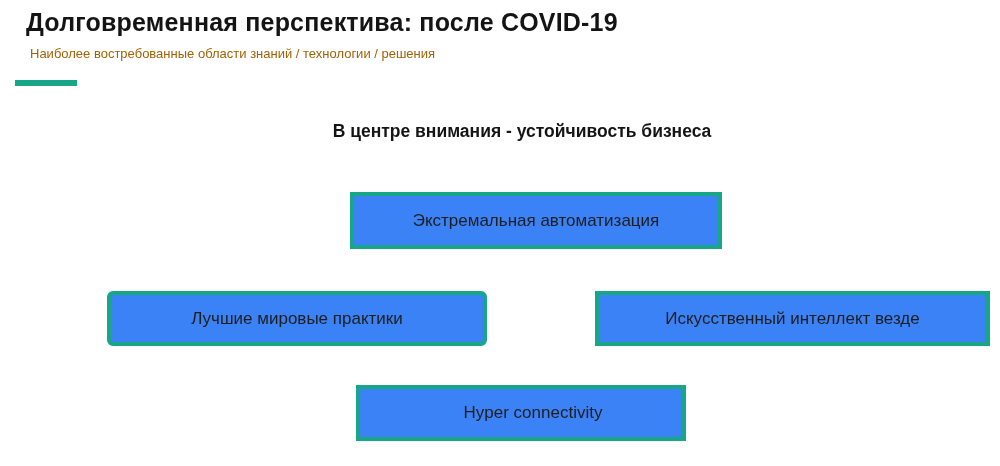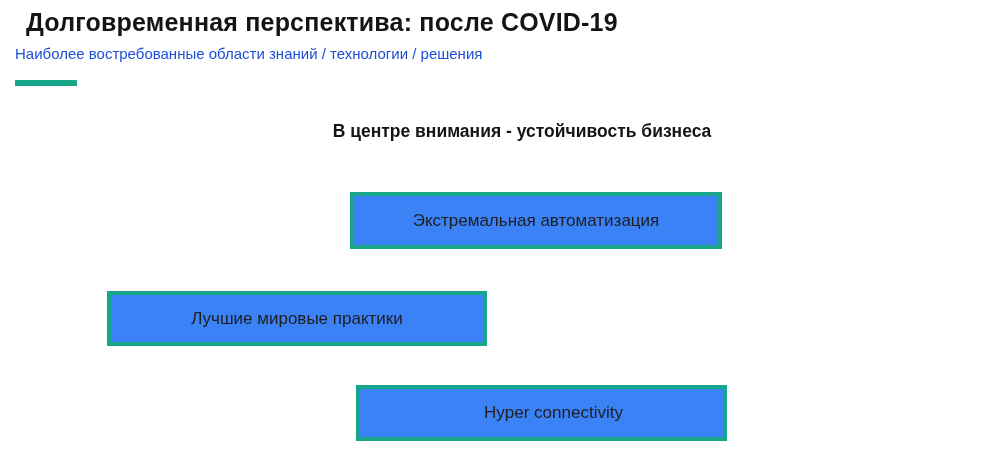--- a/index.html
+++ b/index.html
@@ -22,26 +22,26 @@
     font-size: 25px;
     line-height: 30px;
     font-weight: bold;
     color: #141414;
     letter-spacing: 0.2px;
     white-space: nowrap;
   }
 
   .slide-subtitle {
     position: absolute;
-    left: 15px;
+    left: 30px;
     top: 42px;
-    font-size: 15px;
+    font-size: 13px;
     line-height: 24px;
     font-weight: normal;
-    color: #1d4ed8;
+    color: #a16207;
     white-space: nowrap;
   }
 
   .accent-bar {
     position: absolute;
     left: 15px;
     top: 80px;
     width: 62px;
     height: 6px;
     background: var(--accent);
@@ -67,37 +67,38 @@
     display: flex;
     align-items: center;
     justify-content: center;
     font-size: 17px;
     color: #1e1e1e;
     text-align: center;
     white-space: nowrap;
   }
 
   .box-top    { left: 350px; top: 192px; width: 372px; height: 57px; }
-  .box-left   { left: 107px; top: 291px; width: 380px; height: 55px; }
+  .box-left   { left: 107px; top: 291px; width: 380px; height: 55px; border-radius: 6px; }
   .box-right  { left: 595px; top: 291px; width: 395px; height: 55px; }
-  .box-bottom { left: 356px; top: 385px; width: 371px; height: 56px; padding-left: 24px; }
+  .box-bottom { left: 356px; top: 385px; width: 330px; height: 56px; padding-left: 24px; }
 </style>
 </head>
 <body>
 
 <div class="slide">
 
   <h1 class="slide-title">Долговременная перспектива: после COVID-19</h1>
 
   <h2 class="slide-subtitle">Наиболее востребованные области знаний / технологии / решения</h2>
 
   <div class="accent-bar"></div>
 
   <div class="focus-heading">В центре внимания - устойчивость бизнеса</div>
 
   <div class="node-box box-top">Экстремальная автоматизация</div>
 
   <div class="node-box box-left">Лучшие мировые практики</div>
 
+  <div class="node-box box-right">Искусственный интеллект везде</div>
 
   <div class="node-box box-bottom">Hyper connectivity</div>
 
 </div>
 
 </body></html>

